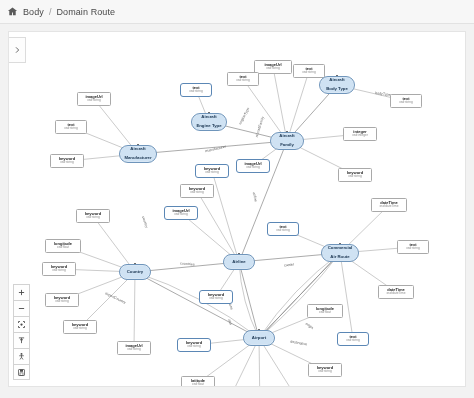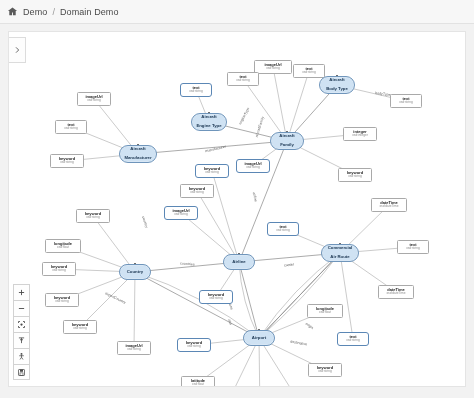--- a/index.html
+++ b/index.html
@@ -87,23 +87,23 @@
 <body>
 
 <div id="app">
 
   <div class="header">
     <span>
       <svg class="home-icon" viewBox="0 0 24 24" fill="#5a5a5a">
         <path d="M12 3L2 11h3v9h6v-6h2v6h6v-9h3L12 3z"></path>
       </svg>
     </span>
-    <span class="crumb">Demo</span>
+    <span class="crumb">Body</span>
     <span class="crumb-sep">/</span>
-    <span class="crumb">Domain Demo</span>
+    <span class="crumb">Domain Route</span>
   </div>
 
   <div class="canvas-wrap">
     <div class="canvas" id="canvas">
       <svg class="graph" id="edges">
           <line x1="264" y1="35" x2="278" y2="109" stroke="#a8a8a8" stroke-width="0.6"></line>
           <line x1="300" y1="39" x2="278" y2="109" stroke="#a8a8a8" stroke-width="0.6"></line>
           <line x1="234" y1="47" x2="278" y2="109" stroke="#a8a8a8" stroke-width="0.6"></line>
           <line x1="187" y1="58" x2="200" y2="90" stroke="#a8a8a8" stroke-width="0.6"></line>
           <line x1="397" y1="69" x2="328" y2="53" stroke="#a8a8a8" stroke-width="0.6"></line>

